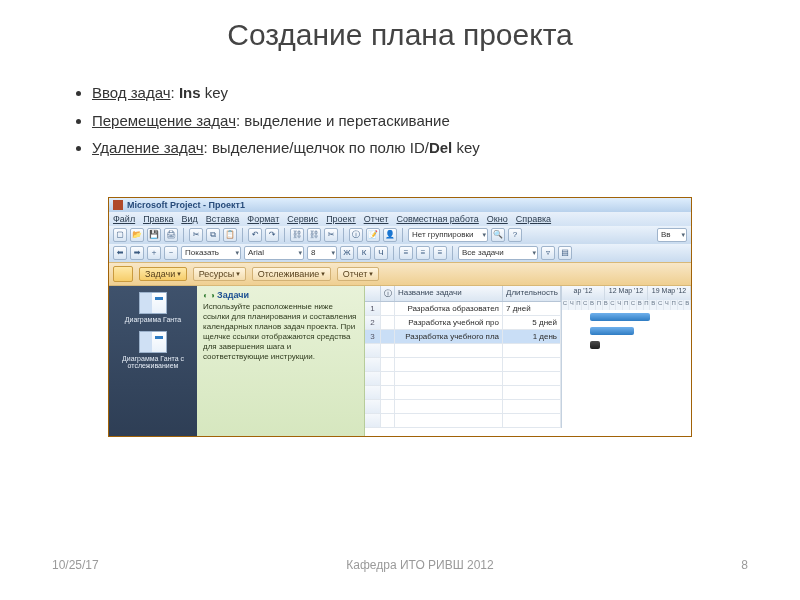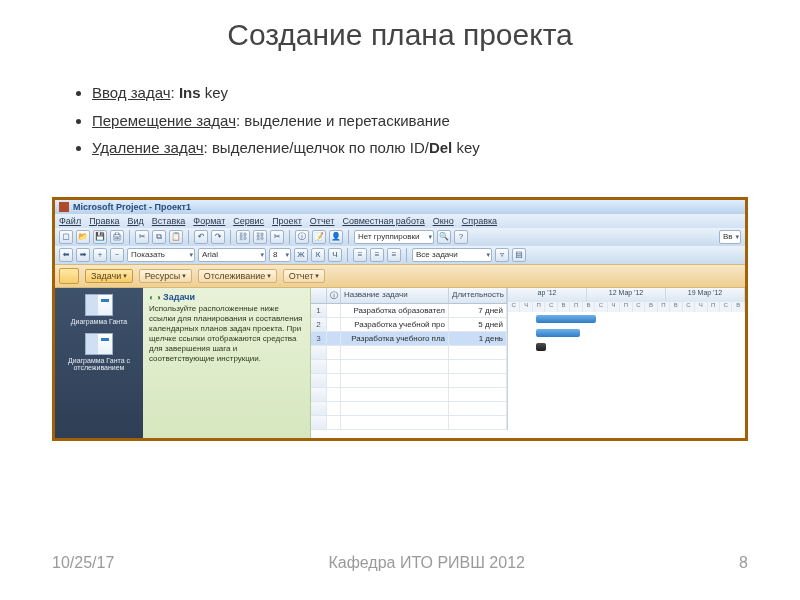--- a/index.html
+++ b/index.html
@@ -2,33 +2,33 @@
 <html><head>
 <meta charset="utf-8">
 <style>
   * { box-sizing: border-box; margin: 0; padding: 0; }
   body { width: 800px; height: 600px; background: #fff; font-family: Arial, sans-serif; color: #333; position: relative; }
   .slide-title { text-align: center; font-size: 30px; font-weight: normal; color: #444; padding-top: 18px; padding-bottom: 28px; }
   .bullets { padding: 0 72px 34px 92px; font-size: 15px; line-height: 1.7; }
   .bullets li { list-style: disc; margin-bottom: 2px; }
   .u { text-decoration: underline; }
   .b { font-weight: bold; }
-  .app { margin: 0 52px; border: 3px solid #a16207; font-size: 9px; background: #c5d7ea; }
+  .app { margin: 0 108px; border: 1px solid #a16207; font-size: 9px; background: #c5d7ea; }
   .titlebar { background: linear-gradient(#dfeefd,#b8d1ec); padding: 2px 4px; display: flex; align-items: center; gap: 4px; color: #274b7a; font-weight: bold; }
   .titlebar .icon { width: 10px; height: 10px; background: #b04a2a; display: inline-block; }
   .menubar { background: linear-gradient(#e8f0fa,#d2e2f4); padding: 2px 4px; display: flex; gap: 8px; color: #2b3b4d; text-decoration: underline; }
   .menubar span { }
   .menubar span .mn { text-decoration: underline; }
   .toolbar { background: linear-gradient(#eaf2fb,#c9dbef); padding: 2px 4px; display: flex; align-items: center; gap: 3px; flex-wrap: wrap; }
   .tbtn { width: 14px; height: 14px; background: linear-gradient(#fcfdff,#d8e5f3); border: 1px solid #9fb4cc; border-radius: 2px; display: inline-flex; align-items: center; justify-content: center; font-size: 8px; color: #3a5a80; }
   .sep { width: 1px; height: 14px; background: #9fb4cc; margin: 0 2px; }
   .combo { height: 14px; background: #fff; border: 1px solid #9fb4cc; border-radius: 2px; padding: 0 10px 0 3px; font-size: 8px; line-height: 12px; color: #333; position: relative; }
   .combo::after { content: "▾"; position: absolute; right: 1px; top: 0; font-size: 7px; color: #567; }
-  .combo.narrow { width: 22px; }
-  .combo.mid { width: 68px; }
+  .combo.narrow { width: 30px; }
+  .combo.mid { width: 60px; }
   .combo.wide { width: 80px; }
   .ribbon { background: linear-gradient(#f8e7c7,#efcf91); padding: 3px 4px; display: flex; align-items: center; gap: 6px; border-top: 1px solid #d8b877; border-bottom: 1px solid #d8b877; font-size: 9px; color: #5a4420; }
   .rbtn { background: linear-gradient(#fff5df,#f3dcae); border: 1px solid #d2b175; border-radius: 2px; padding: 1px 5px; display: inline-flex; align-items: center; gap: 2px; }
   .rbtn.hl { background: linear-gradient(#ffe9a8,#f6cd6a); border-color: #c99a3e; }
   .rbtn .dd { font-size: 7px; }
   .rbig { width: 20px; height: 16px; background: linear-gradient(#ffe9a8,#f6cd6a); border: 1px solid #c99a3e; border-radius: 2px; }
   .content { display: flex; height: 150px; background: #fff; }
   .left { width: 88px; background: linear-gradient(#3f526c,#2e3e55); padding: 6px 4px; display: flex; flex-direction: column; gap: 8px; color: #e6edf6; font-size: 7px; text-align: center; }
   .left .thumb { width: 28px; height: 22px; margin: 0 auto 2px; background: #e8f2ff; border: 1px solid #9cb2cc; display: flex; }
   .left .thumb .ca { width: 12px; background: #cfe0f4; }
@@ -52,21 +52,21 @@
   .trow .c-id { background: linear-gradient(#f5f8fc,#e5edf6); text-align: center; color: #556; }
   .trow.sel .c { background: #c9def6; }
   .gantt { flex: 1; position: relative; border-left: 1px solid #c4d1df; }
   .ghead { display: flex; height: 14px; background: linear-gradient(#f5f8fc,#dbe6f2); font-size: 7px; color: #3b4a5c; }
   .gcol { flex: 1; border-right: 1px solid #d0dae5; text-align: center; line-height: 7px; padding-top:1px; }
   .gsub { display: flex; height: 10px; background: #eef4fa; font-size: 6px; color: #6c7b8c; }
   .gs { flex:1; border-right:1px solid #e0e7ef; text-align:center; }
   .gbody { position: relative; height: 100%; }
   .gbar { position: absolute; height: 8px; background: linear-gradient(#6fb0ec,#2f7cc3); border-radius: 2px; }
   .gbar.sel { background: linear-gradient(#4d4d4d,#1e1e1e); }
-  .footer { position: absolute; bottom: 28px; left: 0; right: 0; display: flex; justify-content: space-between; padding: 0 52px; font-size: 16px; color: #9a9a9a; }
+  .footer { position: absolute; bottom: 28px; left: 0; right: 0; display: flex; justify-content: space-between; padding: 0 52px; font-size: 12px; color: #9a9a9a; }
 </style>
 </head>
 <body>
 
 <h1 class="slide-title">Создание плана проекта</h1>
 
 <ul class="bullets">
   <li><span class="u">Ввод задач</span>: <span class="b">Ins</span><span> key</span></li>
   <li><span class="u">Перемещение задач</span>: <span>выделение и перетаскивание</span></li>
   <li><span class="u">Удаление задач</span>: <span>выделение/щелчок по полю ID/</span><span class="b">Del</span><span> key</span></li>
@@ -183,21 +183,21 @@
           <div class="thead">
             <div class="c c-id"></div>
             <div class="c c-i">ⓘ</div>
             <div class="c c-nm">Название задачи</div>
             <div class="c c-dr">Длительность</div>
           </div>
           <div class="trow">
             <div class="c c-id">1</div>
               <div class="c c-i"></div>
             <div class="c c-nm" style="text-align:right;">Разработка образовател</div>
-            <div class="c c-dr" style="text-align:right;">7 дней</div>
+            <div class="c c-dr" style="text-align:left;">7 дней</div>
           </div>
           <div class="trow">
             <div class="c c-id">2</div>
               <div class="c c-i"></div>
             <div class="c c-nm" style="text-align:right;">Разработка учебной про</div>
             <div class="c c-dr" style="text-align:right;">5 дней</div>
           </div>
           <div class="trow sel">
             <div class="c c-id">3</div>
               <div class="c c-i"></div>

